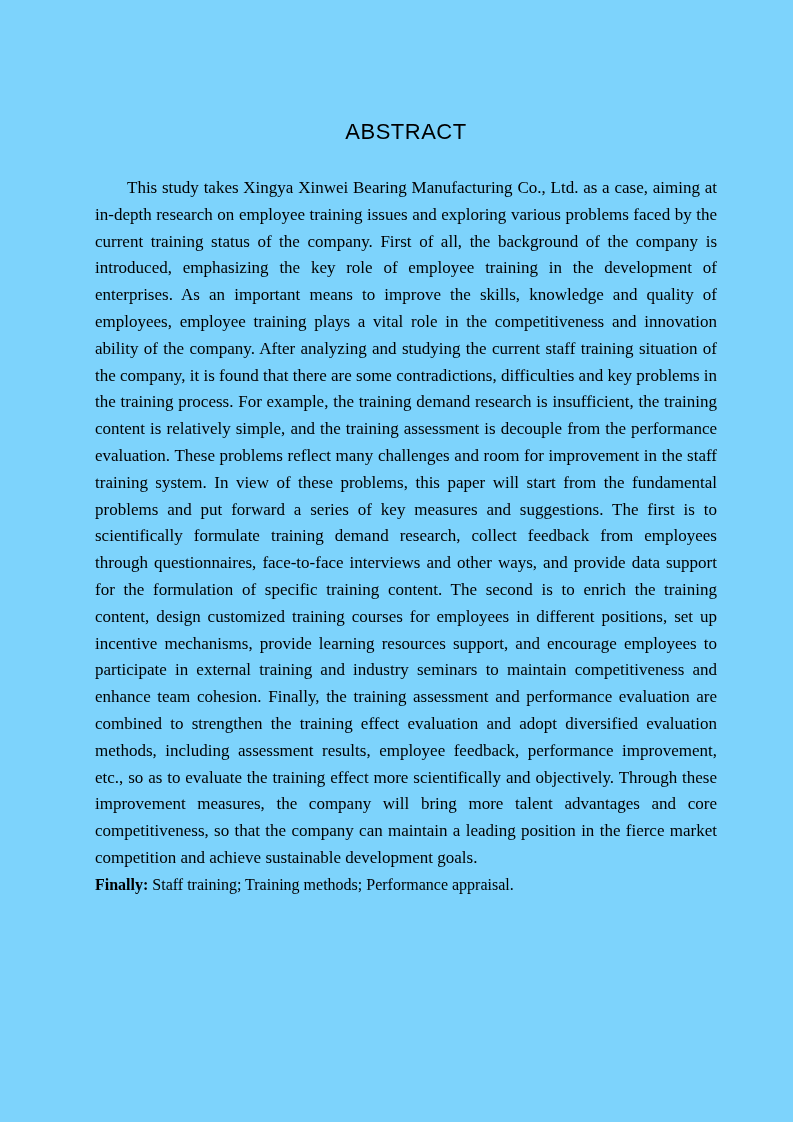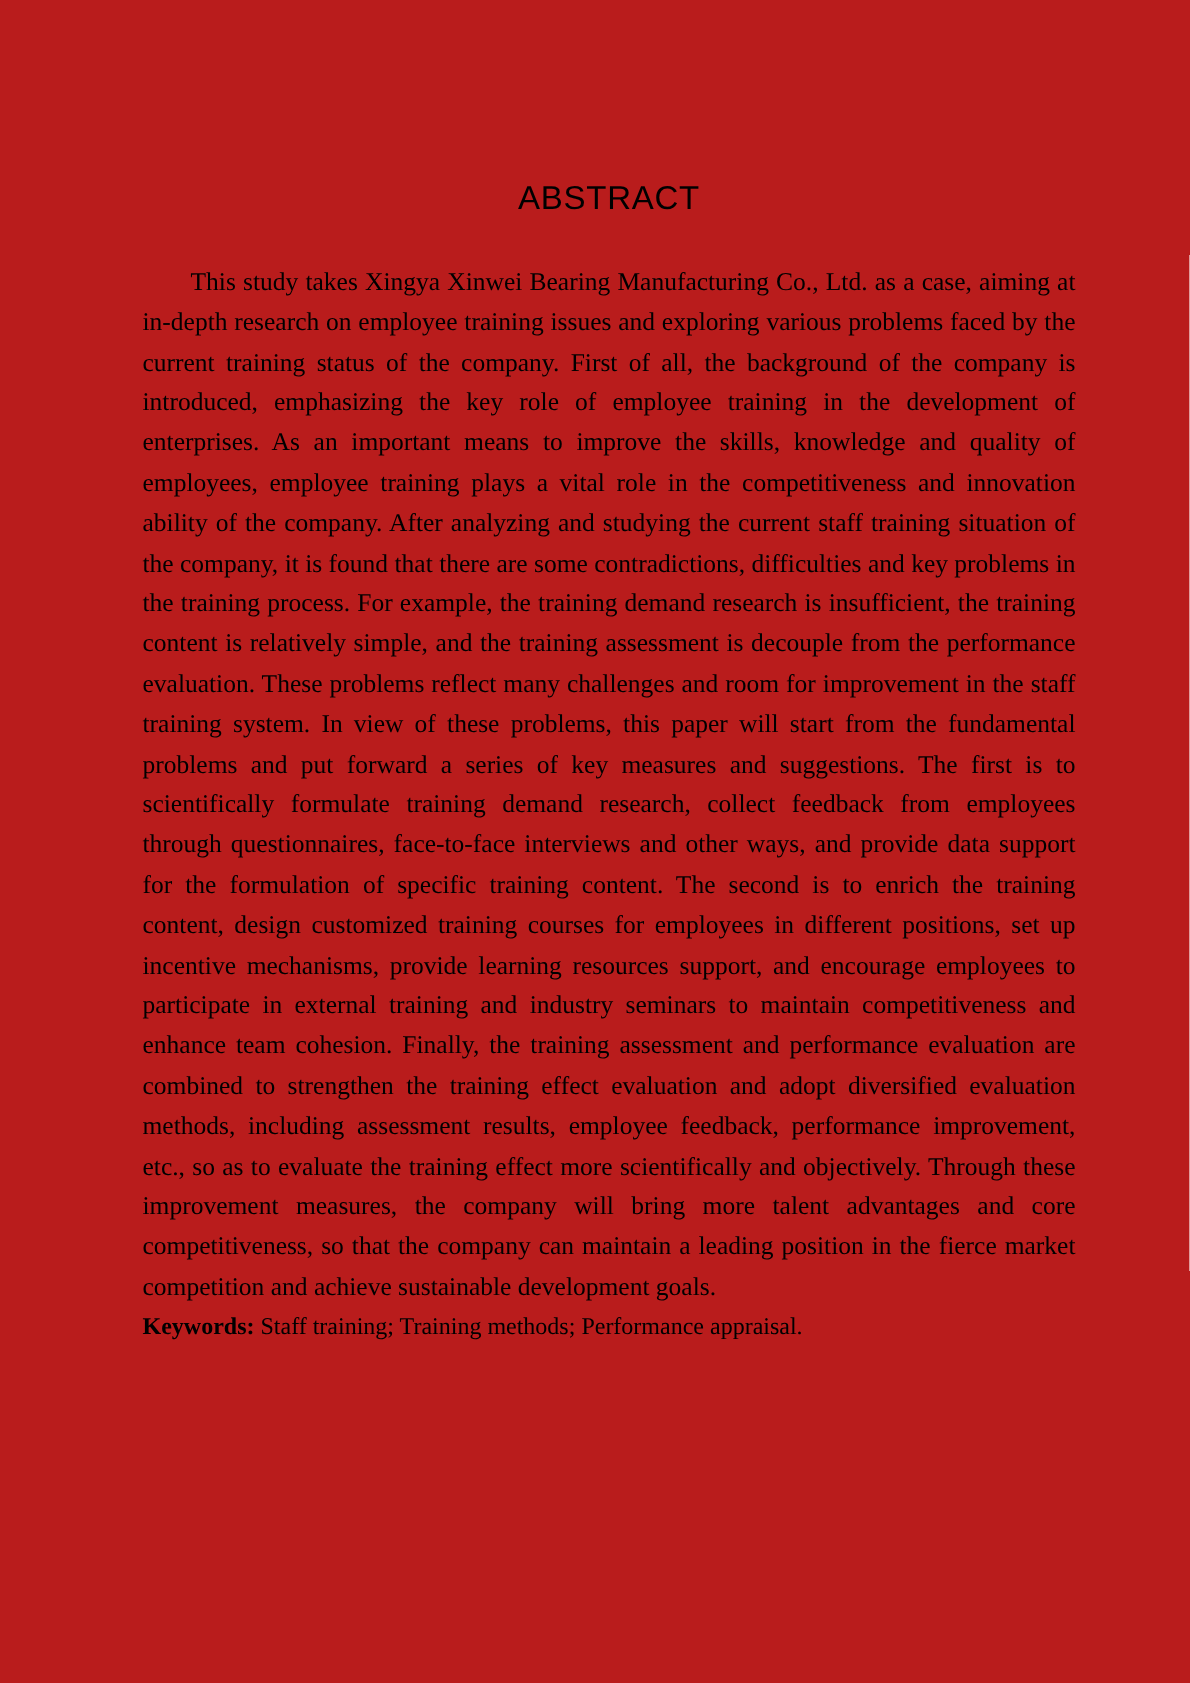--- a/index.html
+++ b/index.html
@@ -4,21 +4,21 @@
 <style>
   html, body {
     margin: 0;
     padding: 0;
     background: #ffffff;
   }
   .page {
     position: relative;
     width: 793px;
     height: 1122px;
-    background: #b91c1c;
+    background: #7dd3fc;
     box-sizing: border-box;
     padding: 118px 76px 0 95px;
     color: #000000;
     font-family: "Liberation Serif", "DejaVu Serif", serif;
     overflow: hidden;
   }
   .title {
     font-family: "Liberation Sans", "DejaVu Sans", sans-serif;
     font-size: 22px;
     font-weight: 400;
@@ -45,14 +45,14 @@
   }
 </style>
 </head>
 <body>
 
 <div class="page">
   <h1 class="title">ABSTRACT</h1>
 
   <p class="abstract">This study takes Xingya Xinwei Bearing Manufacturing Co., Ltd. as a case, aiming at in-depth research on employee training issues and exploring various problems faced by the current training status of the company. First of all, the background of the company is introduced, emphasizing the key role of employee training in the development of enterprises. As an important means to improve the skills, knowledge and quality of employees, employee training plays a vital role in the competitiveness and innovation ability of the company. After analyzing and studying the current staff training situation of the company, it is found that there are some contradictions, difficulties and key problems in the training process. For example, the training demand research is insufficient, the training content is relatively simple, and the training assessment is decouple from the performance evaluation. These problems reflect many challenges and room for improvement in the staff training system. In view of these problems, this paper will start from the fundamental problems and put forward a series of key measures and suggestions. The first is to scientifically formulate training demand research, collect feedback from employees through questionnaires, face-to-face interviews and other ways, and provide data support for the formulation of specific training content. The second is to enrich the training content, design customized training courses for employees in different positions, set up incentive mechanisms, provide learning resources support, and encourage employees to participate in external training and industry seminars to maintain competitiveness and enhance team cohesion. Finally, the training assessment and performance evaluation are combined to strengthen the training effect evaluation and adopt diversified evaluation methods, including assessment results, employee feedback, performance improvement, etc., so as to evaluate the training effect more scientifically and objectively. Through these improvement measures, the company will bring more talent advantages and core competitiveness, so that the company can maintain a leading position in the fierce market competition and achieve sustainable development goals.</p>
 
-  <p class="keywords"><strong class="keywords-label">Keywords:</strong> <span>Staff training; Training methods; Performance appraisal.</span></p>
+  <p class="keywords"><strong class="keywords-label">Finally:</strong> <span>Staff training; Training methods; Performance appraisal.</span></p>
 </div>
 
 </body></html>

